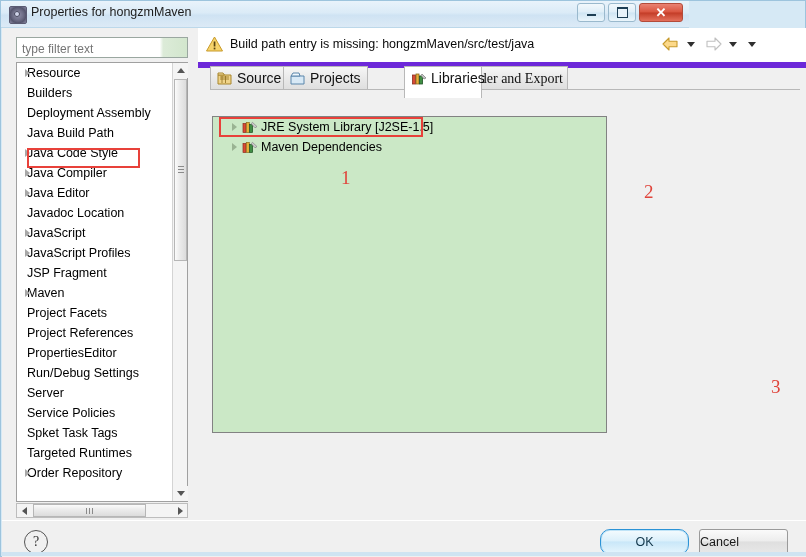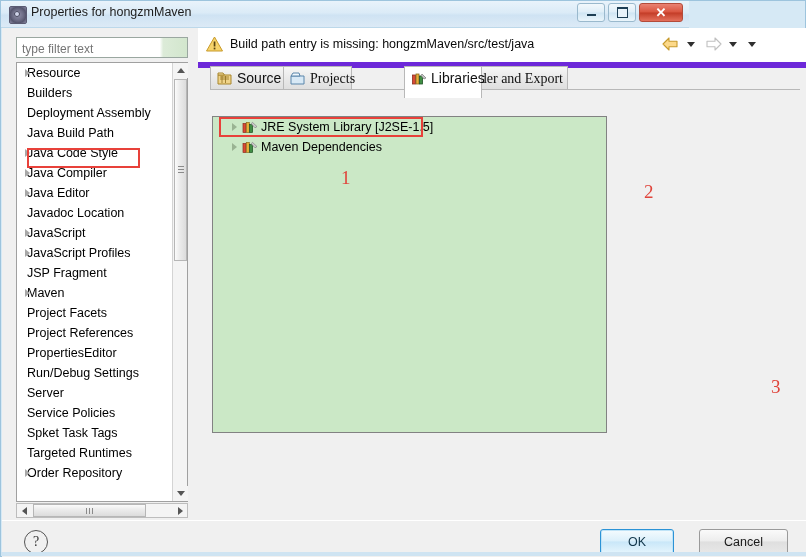--- a/index.html
+++ b/index.html
@@ -382,39 +382,39 @@
     border: 1px solid #555;
     color: #333;
     font-size: 14px;
     text-align: center;
     line-height: 21px;
     font-family: "Liberation Serif", serif;
   }
   #ok-btn {
     position: absolute;
     left: 598px; top: 8px;
-    width: 74px; height: 26px;
+    width: 89px; height: 26px;
     box-sizing: border-box;
     border: 1px solid #2c93d6;
-    border-radius: 3px;
+    border-radius: 10px;
     background: linear-gradient(to bottom, #f4fbfe 0%, #dcf0fb 45%, #c9e7f8 50%, #e7f6fd 100%);
     box-shadow: 0 0 0 1px #bfe3f7 inset;
     font-size: 12.5px; color: #11364a;
     text-align: center; line-height: 24px;
   }
   #cancel-btn {
     position: absolute;
     left: 697px; top: 8px;
     width: 89px; height: 26px;
     box-sizing: border-box;
     border: 1px solid #9a9a9a;
     border-radius: 3px;
     background: linear-gradient(to bottom, #fafafa 0%, #ededed 45%, #dfdfdf 50%, #e8e8e8 100%);
     font-size: 12.5px; color: #1a1a1a;
-    text-align: center; line-height: 24px;
+    line-height: 24px;
   }
   #bottom-edge {
     position: absolute; left: 0; bottom: 0;
     width: 806px; height: 4px;
     background: #cfe4f2;
   }
 </style>
 </head>
 <body>
 
@@ -514,21 +514,21 @@
 
         <span class="caret" id="nav-menu-caret"></span>
       </div>
 
       <div id="tabs">
           <div class="tab" style="left: 0px; width: 74px;"><svg class="ticon" viewBox="0 0 16 15">
               <path d="M1 4 L1 13 L14 13 L14 4 Z" fill="#f0d48a" stroke="#a8862c"></path>
               <path d="M1 4 L1 2 L6 2 L7.4 4 Z" fill="#f5e0a8" stroke="#a8862c"></path>
               <path d="M3 6 L12 6 M3 8 L12 8 M5 5 L5 12 M8.5 5 L8.5 12" stroke="#8f7020" stroke-width="0.8"></path>
             </svg><span>Source</span></div>
-          <div class="tab" style="left: 73px; width: 69px; font-family: Liberation Serif, serif;"><svg class="ticon" viewBox="0 0 16 15">
+          <div class="tab" style="left: 73px; width: 85px;"><svg class="ticon" viewBox="0 0 16 15">
               <path d="M1 5 L1 13 L14 13 L14 5 Z" fill="#d8e9f6" stroke="#5b86ab"></path>
               <path d="M1 5 L3 2 L9 2 L10 5 Z" fill="#eef6fc" stroke="#5b86ab"></path>
             </svg><span>Projects</span></div>
           <div class="tab active" style="left: 151px; width: 78px;"><svg class="ticon" viewBox="0 0 16 15">
               <rect x="1.5" y="4" width="3" height="9" fill="#d94a37" stroke="#8c2d1e" stroke-width="0.8"></rect>
               <rect x="5" y="3" width="3" height="10" fill="#e8b03a" stroke="#8c6a1e" stroke-width="0.8"></rect>
               <rect x="8.5" y="5" width="3" height="8" fill="#3f8f44" stroke="#205023" stroke-width="0.8"></rect>
               <path d="M11 3 L15 7 L13 8 L10 4.5 Z" fill="#c9c9c9" stroke="#777" stroke-width="0.7"></path>
             </svg><span>Libraries</span></div>
           <div class="tab" style="left: 228px; width: 130px; font-family: Liberation Serif, serif;"><svg class="ticon" viewBox="0 0 16 15">

